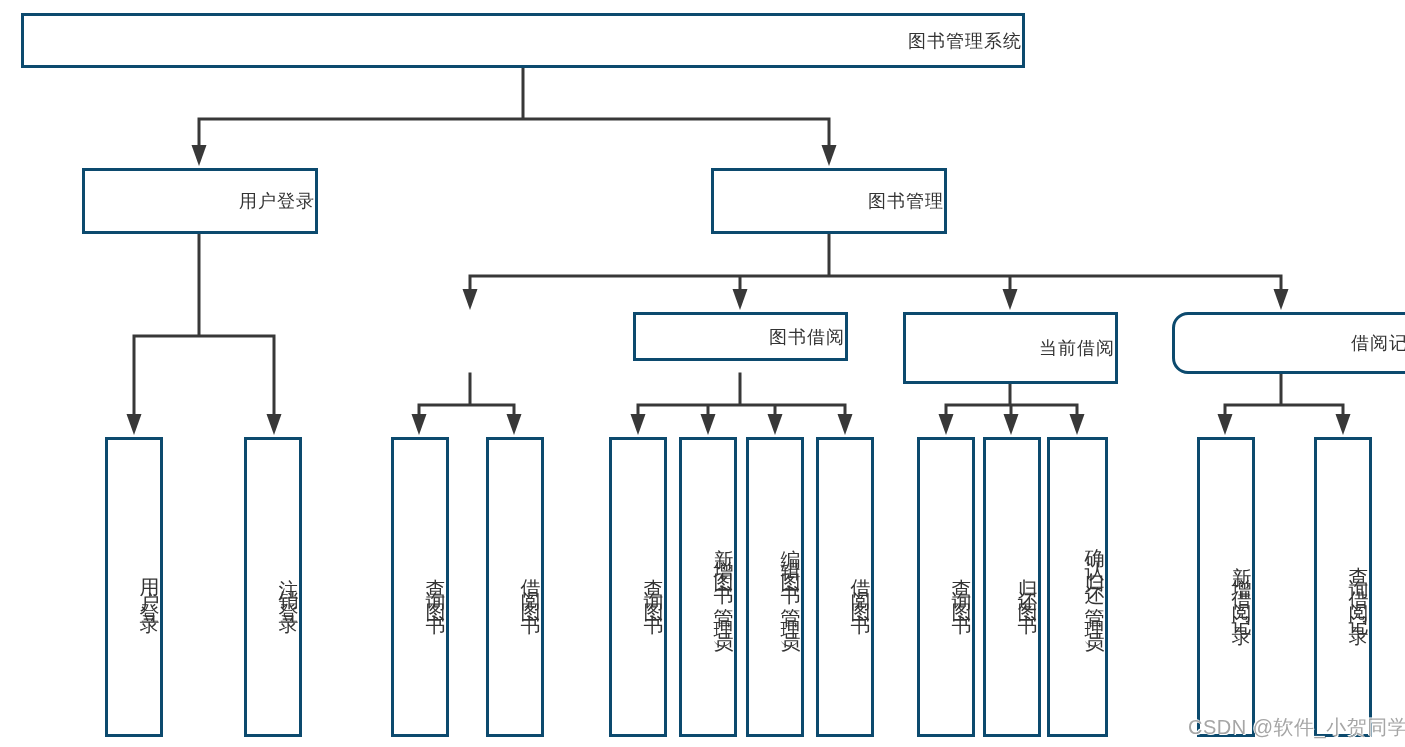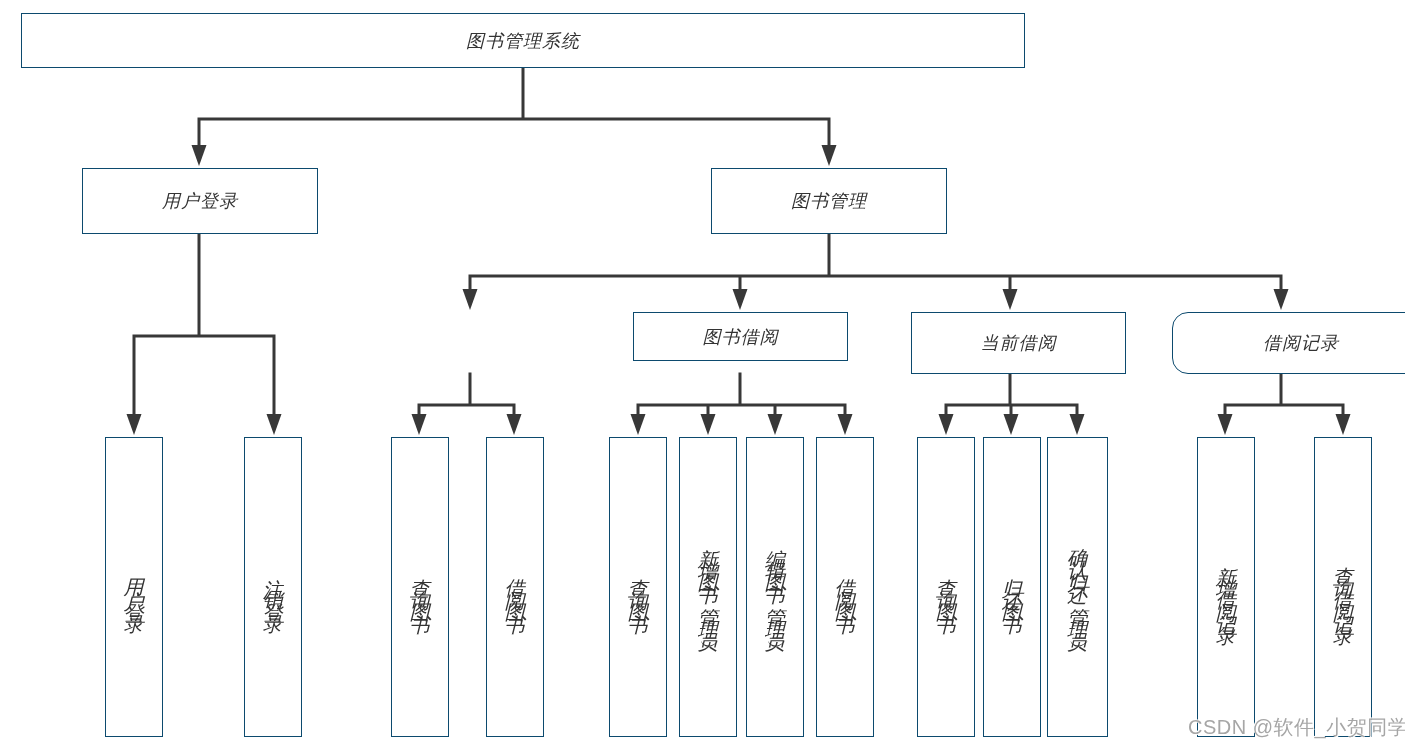--- a/index.html
+++ b/index.html
@@ -2,38 +2,37 @@
 <html><head>
 <meta charset="utf-8">
 <style>
   html,body { margin:0; padding:0; background:#ffffff; }
   .stage {
     position:relative; width:1405px; height:747px; background:#ffffff;
     font-family:"Liberation Sans", sans-serif; overflow:hidden;
   }
   svg.connectors { position:absolute; left:0; top:0; }
   .box {
-    position:absolute; background:#ffffff; border:1px solid #0c4a6e;
-    box-sizing:border-box; display:flex; align-items:center; justify-content:center;
+    position:absolute; background:#ffffff; border:3px solid #0c4a6e;
+    box-sizing:border-box; display:flex; align-items:center; justify-content:flex-end;
     color:#333333;
-    font-style:italic;
   }
   .hbox { font-size:18px; letter-spacing:1px; }
   .leaf { top:437px; height:300px; width:58px; }
   .vtext {
     writing-mode:vertical-rl; text-orientation:mixed;
     font-size:20px; letter-spacing:12px; line-height:1; color:#333333;
   }
   
   .b-root  { left:21px;  top:13px;  width:1004px; height:55px; }
   .b-user  { left:82px;  top:168px; width:236px;  height:66px; }
   .b-mgmt  { left:711px; top:168px; width:236px;  height:66px; }
   .b-s0 { left:363px;  top:312px; width:215px; height:62px; }
   .b-s1 { left:633px;  top:312px; width:215px; height:49px; }
-  .b-s2 { left:903px;  top:312px; width:215px; height:62px;margin-left:8px; }
+  .b-s2 { left:903px;  top:312px; width:215px; height:72px; }
   .b-s3 { left:1172px; top:312px; width:258px; height:62px;border-radius:16px; }
   .b-g1a { left:105px; }  .b-g1b { left:244px; }
   .b-g2a { left:391px; }  .b-g2b { left:486px; }
   .b-g3a { left:609px; }  .b-g3b { left:679px; }
   .b-g3c { left:746px; }  .b-g3d { left:816px; }
   .b-g4a { left:917px; }  .b-g4b { left:983px; }
   .b-g4c { left:1047px; width:61px; }
   .b-g5a { left:1197px; } .b-g5b { left:1314px; }
   .watermark {
     position:absolute; left:1188px; top:714px;

